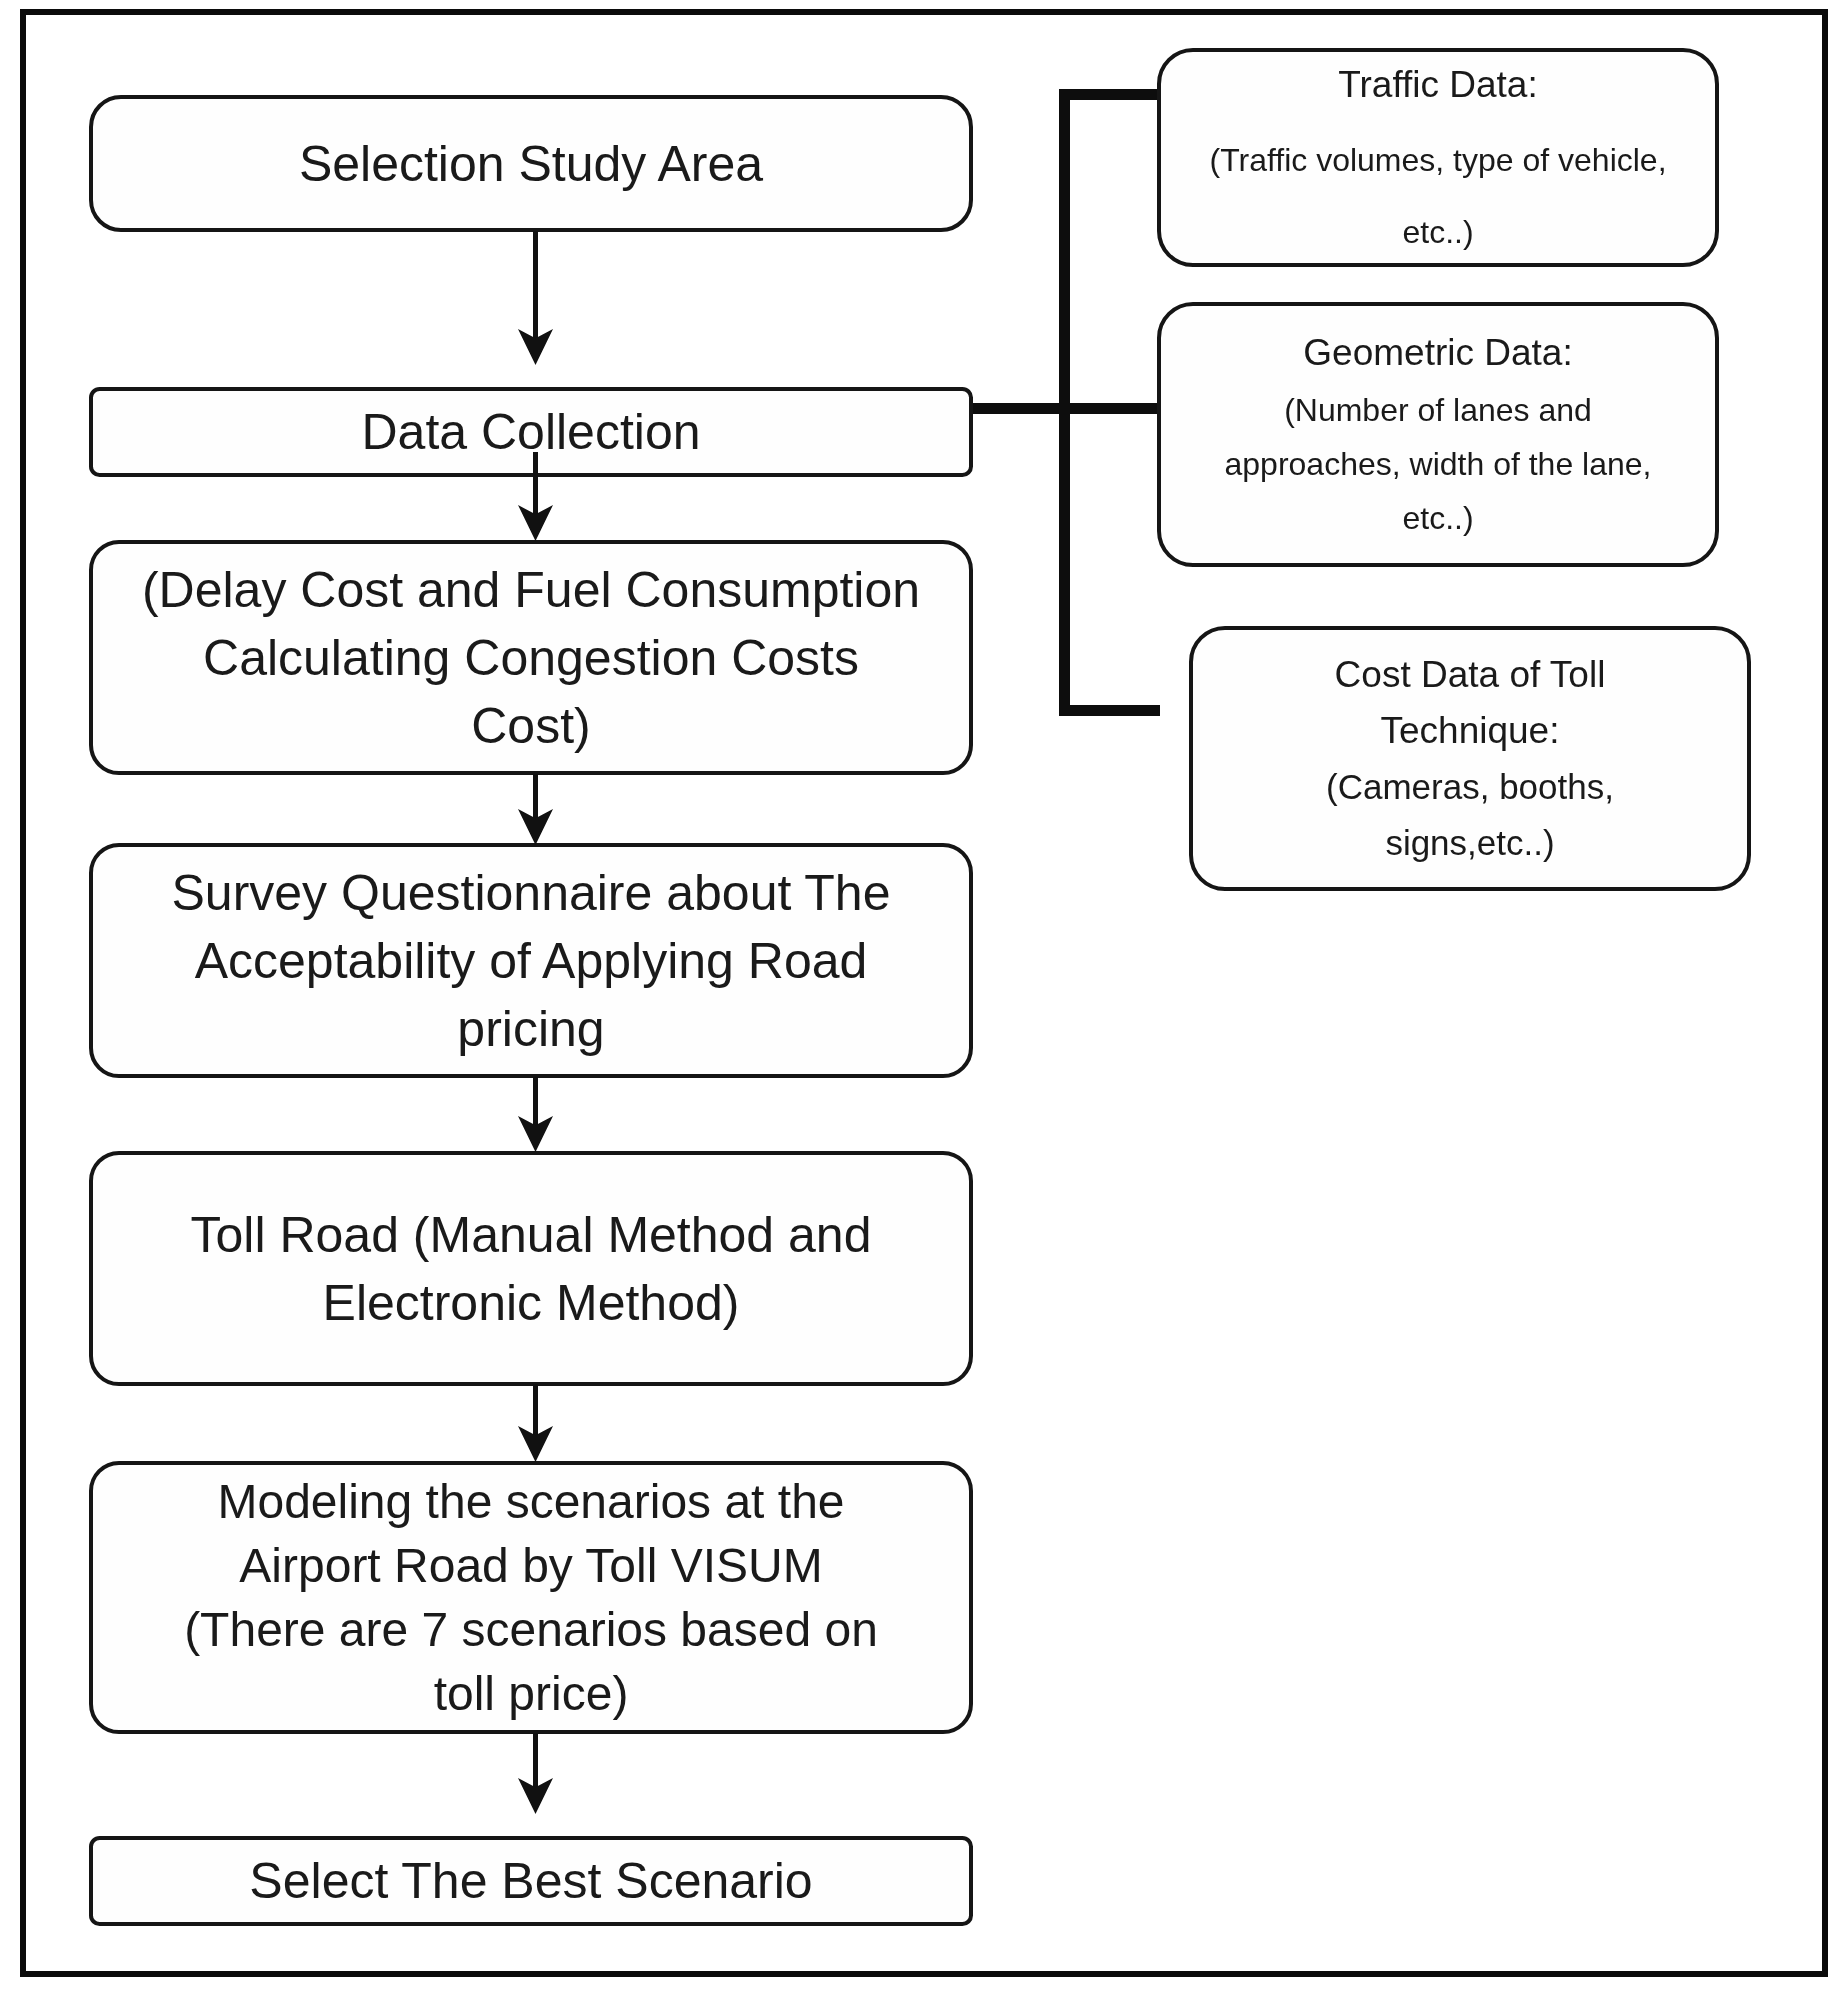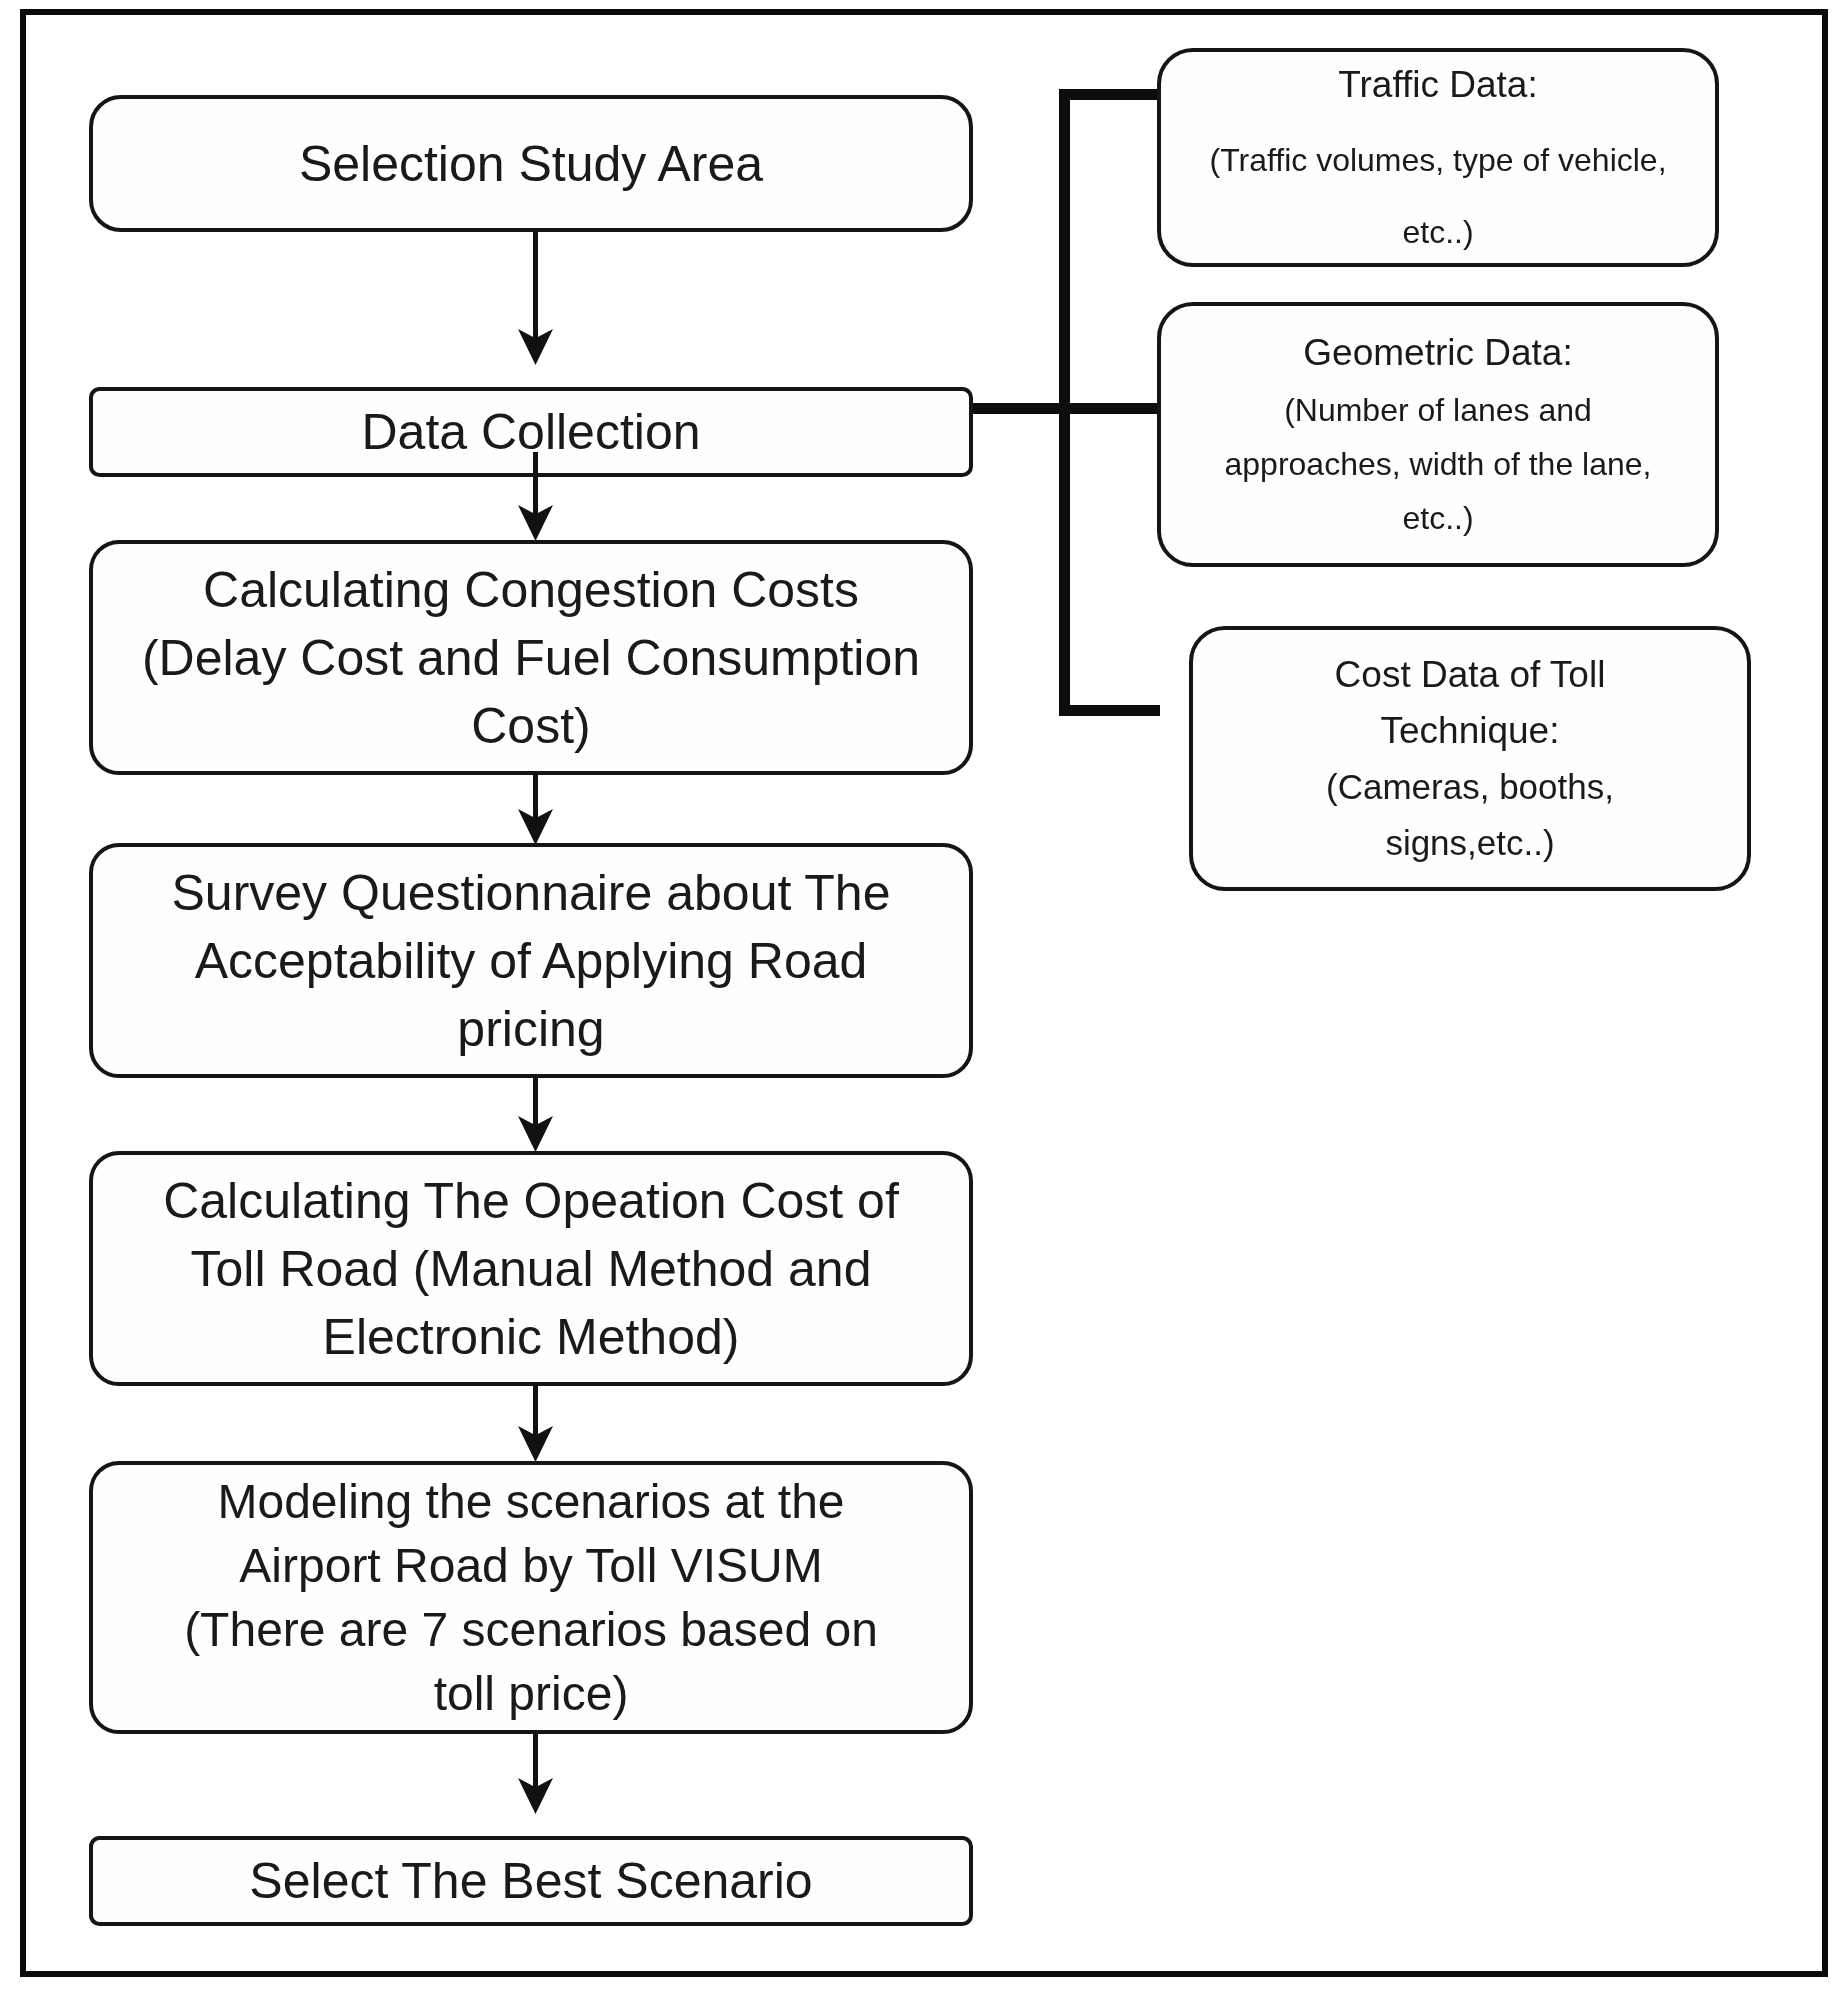--- a/index.html
+++ b/index.html
@@ -67,33 +67,32 @@
 
   <div class="box flow-box r-28" style="top:95px;height:137px;border-radius:32px;">
     <div class="ln">Selection Study Area</div>
   </div>
 
   <div class="box flow-box r-14" style="top:363px;height:90px;">
     <div class="ln">Data Collection</div>
   </div>
 
   <div class="box flow-box r-40" style="top:540px;height:235px;">
+    <div class="ln">(Delay Cost and Fuel Consumption</div>
     <div class="ln">Calculating Congestion Costs</div>
-    <div class="ln">(Delay Cost and Fuel Consumption</div>
     <div class="ln">Cost)</div>
   </div>
 
   <div class="box flow-box r-40" style="top:843px;height:235px;">
     <div class="ln">Survey Questionnaire about The</div>
     <div class="ln">Acceptability of Applying Road</div>
     <div class="ln">pricing</div>
   </div>
 
   <div class="box flow-box r-40" style="top:1151px;height:235px;">
-    <div class="ln">Calculating The Opeation Cost of</div>
     <div class="ln">Toll Road (Manual Method and</div>
     <div class="ln">Electronic Method)</div>
   </div>
 
   <div class="box flow-box r-40 lines-4" style="top:1461px;height:273px;">
     <div class="ln">Modeling the scenarios at the</div>
     <div class="ln">Airport Road by Toll VISUM</div>
     <div class="ln">(There are 7 scenarios based on</div>
     <div class="ln">toll price)</div>
   </div>

